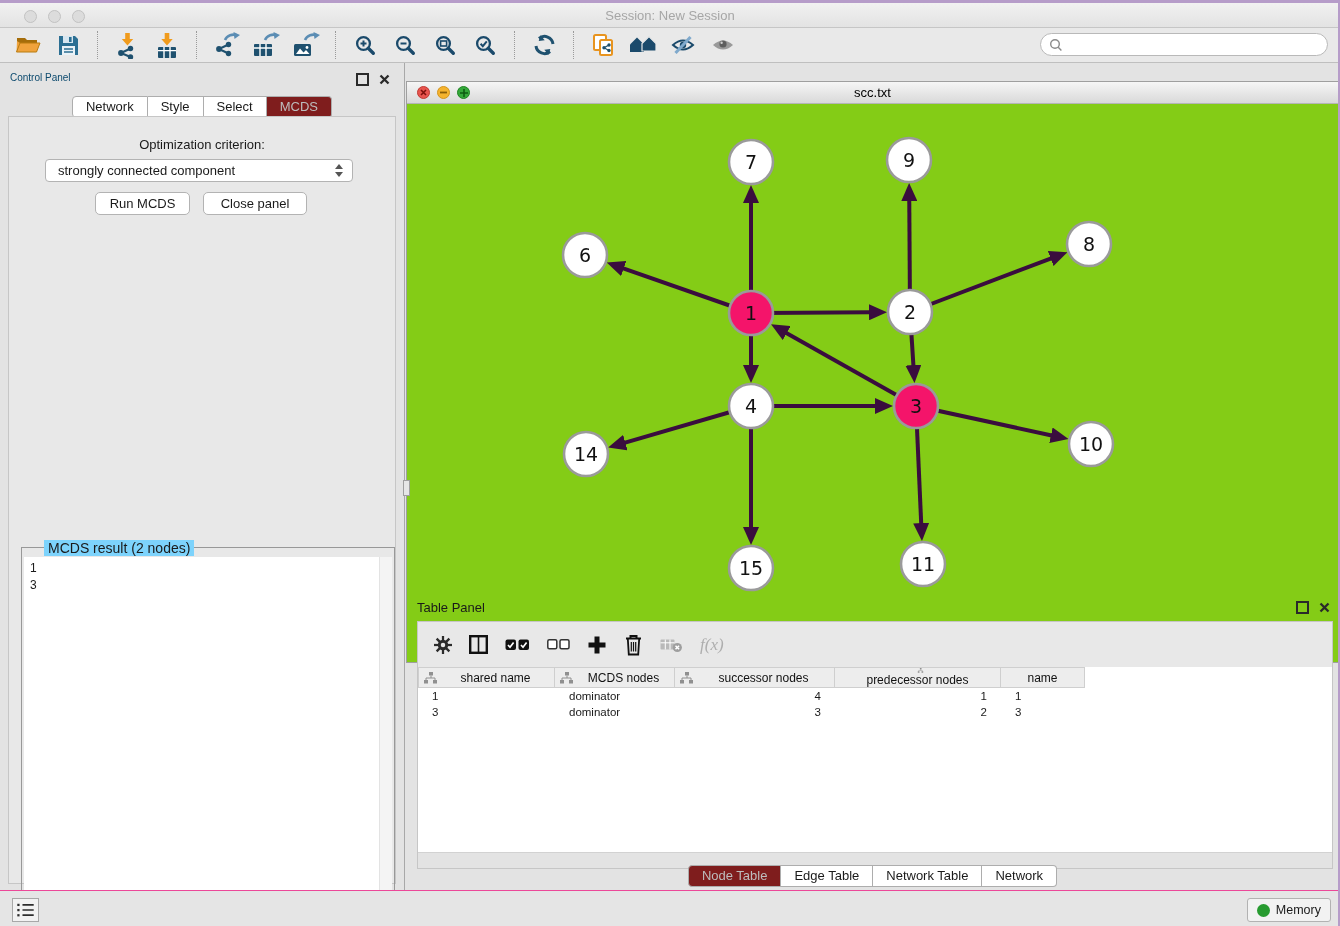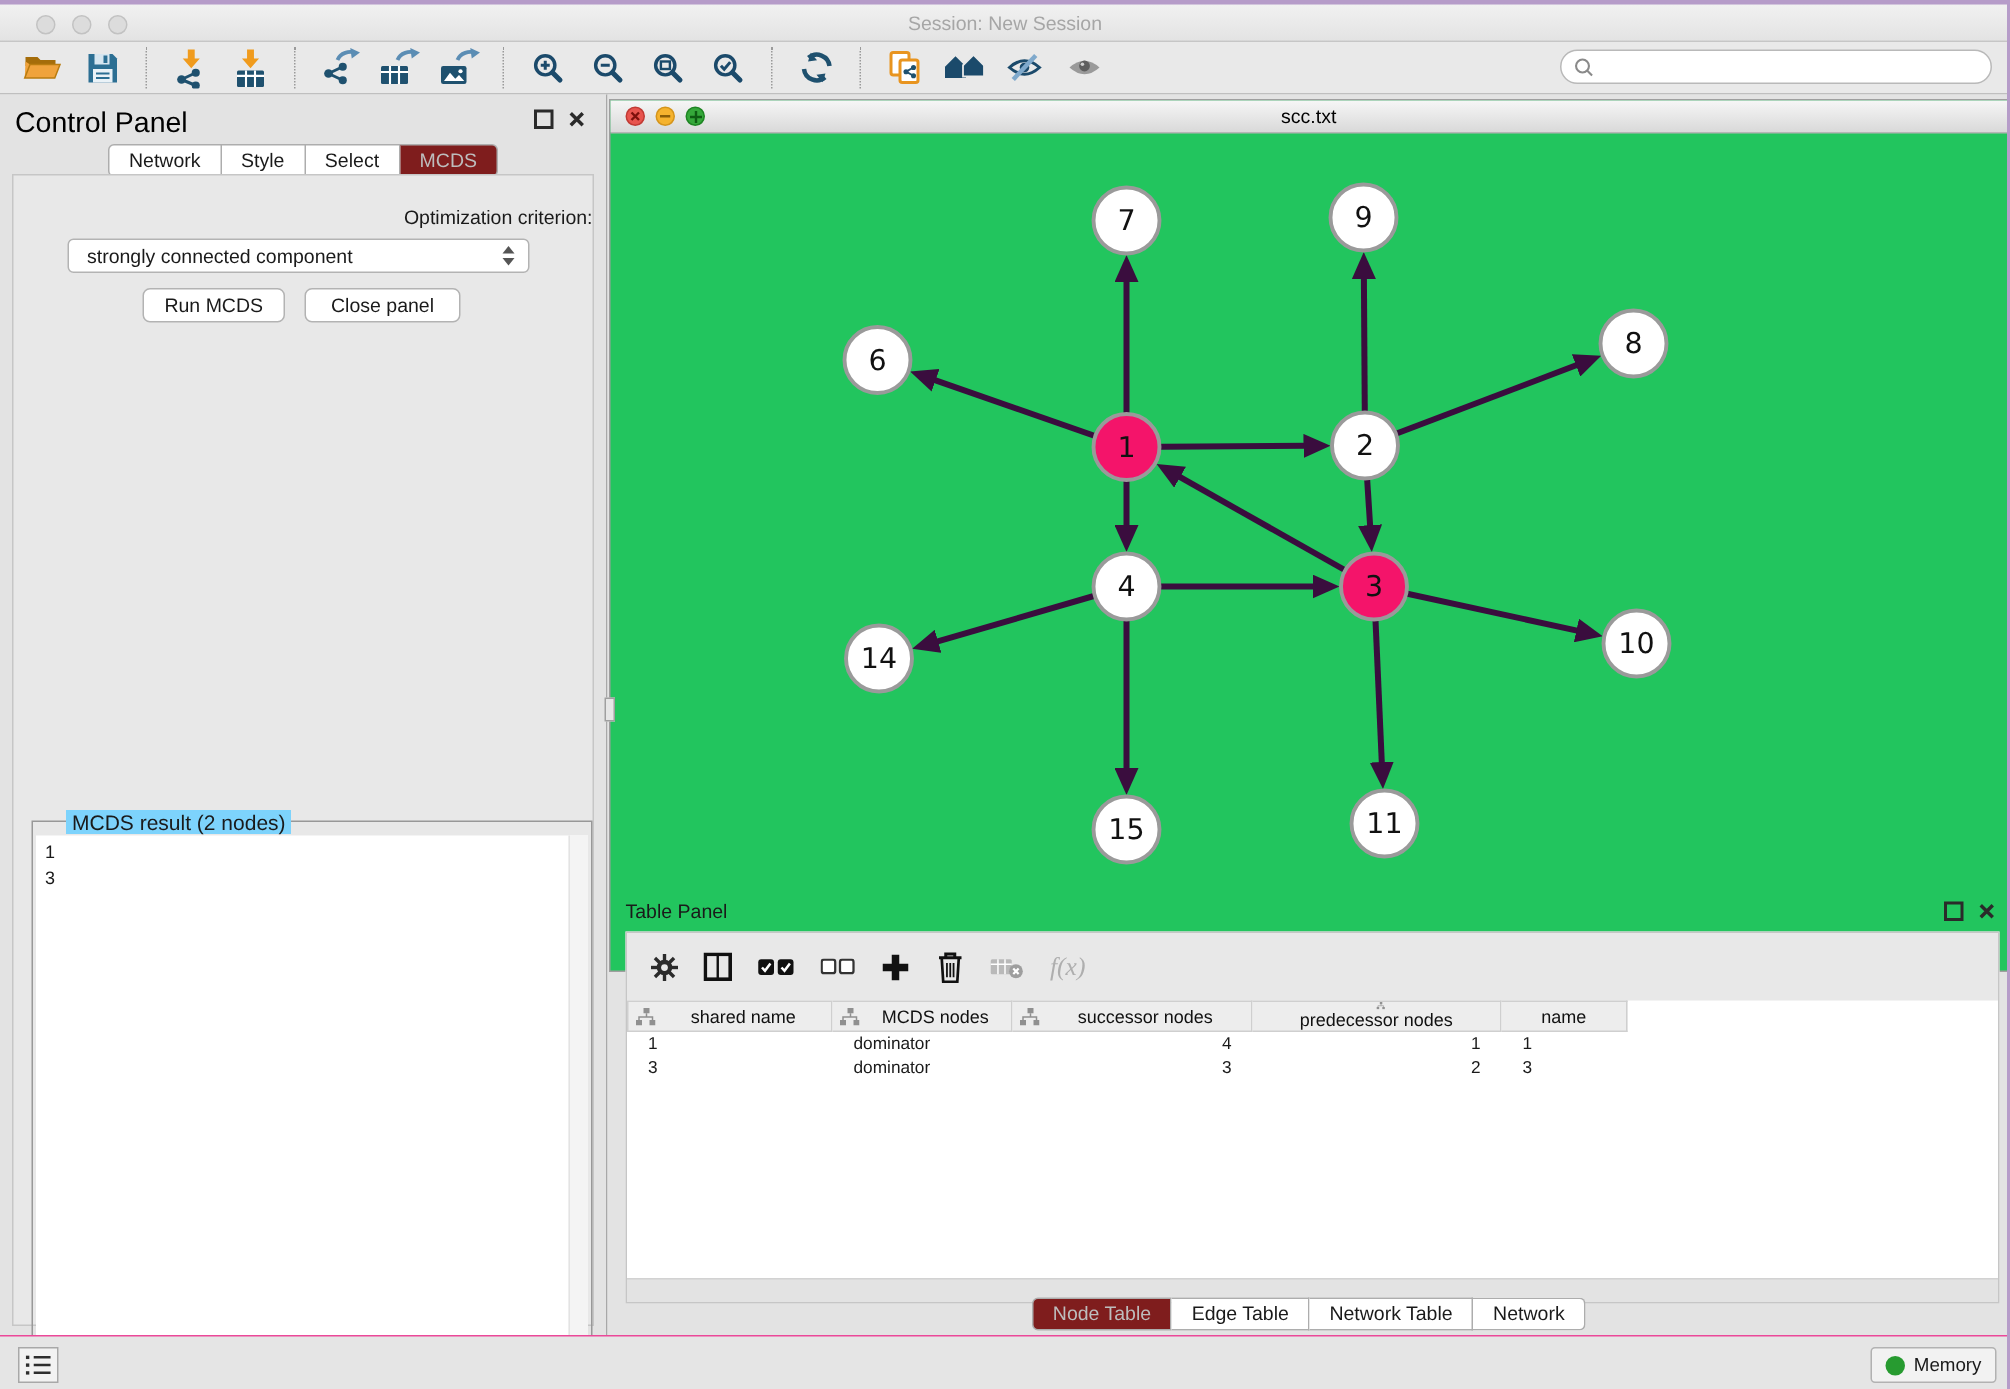--- a/index.html
+++ b/index.html
@@ -19,48 +19,48 @@
   #main-toolbar{left:0;top:28px;width:1340px;height:35px;background:#e9e9e9;border-bottom:1px solid #bfbfbf;
     box-sizing:border-box;display:flex;align-items:center;padding-left:8px}
   .tbi{width:32px;height:30px;display:flex;align-items:center;justify-content:center;margin:0 4px;cursor:pointer}
   .tbsep{width:0;height:28px;border-left:1px dotted #9a9a9a;margin:0 9px}
   #toolbar-search{position:absolute;right:12px;top:33px;width:288px;height:23px;box-sizing:border-box;
     border:1px solid #b9b9b9;border-radius:12px;background:#fff;display:flex;align-items:center;padding-left:8px;gap:5px}
   #toolbar-search input{border:none;outline:none;flex:1;font-size:12px;background:transparent;height:18px}
 
   
   #control-panel{left:0;top:63px;width:405px;height:827px;background:#e3e3e3;border-right:1px solid #a8a8a8;box-sizing:border-box}
-  .panel-title{font-size:19px;color:#000000}
+  .panel-title{font-size:10px;color:#0c4a6e}
   .float-box{width:9px;height:9px;border:2px solid #2a2a2a;display:inline-block}
   .cp-tabs{left:0;top:33px;width:100%;display:flex;justify-content:center}
   .tab{height:20px;line-height:20px;padding:0 13px;font-size:13px;background:#fff;border:1px solid #adadad;border-left:none;cursor:pointer}
   .tab:first-child{border-left:1px solid #adadad;border-radius:4px 0 0 4px}
   .tab:last-child{border-radius:0 4px 4px 0}
   .tab.sel{background:#7f1d1d;color:#bdbdbd}
   #cp-content{left:8px;top:53px;width:388px;height:768px;background:#e8e8e8;border:1px solid #c6c6c6;box-sizing:border-box}
-  #opt-label{left:0;top:20px;width:100%;text-align:right;font-size:13px}
+  #opt-label{left:0;top:20px;width:100%;text-align:center;font-size:13px}
   #criterion-select{left:36px;top:42px;width:308px;height:23px;box-sizing:border-box;background:#fff;border:1px solid #b3b3b3;
     border-radius:4px;font-size:13px;line-height:21px;padding-left:12px;cursor:pointer}
   .stepper{position:absolute;right:9px;top:4px;display:flex;flex-direction:column;gap:3px}
   .stepper i{display:block;width:0;height:0;border-left:4px solid transparent;border-right:4px solid transparent}
   .stepper .up{border-bottom:5px solid #555}
   .stepper .dn{border-top:5px solid #555}
   .cp-btn{position:absolute;top:75px;height:23px;box-sizing:border-box;background:#fff;border:1px solid #b3b3b3;border-radius:5px;
     font-size:13px;text-align:center;line-height:21px;cursor:pointer}
   #mcds-group{left:12px;top:430px;width:374px;height:379px;border:1px solid #989898;box-sizing:border-box}
   #mcds-group-title{position:absolute;top:-8px;left:22px;background:#7dd3fc;padding:0 4px;font-size:14px}
   #mcds-result-area{position:absolute;left:2px;right:2px;top:9px;bottom:2px;background:#fff}
   #mcds-scroll{position:absolute;right:0;top:0;width:12px;height:100%;background:#f4f4f4;border-left:1px solid #e3e3e3}
   #mcds-result-text{position:absolute;left:6px;top:3px;font-size:12px;line-height:17px;white-space:pre}
 
   
   #right-region{left:405px;top:63px;width:935px;height:827px;background:#e3e3e3}
 
   
-  #network-window{position:absolute;left:1px;top:3px;width:933px;height:582px;border:1px solid #9f9f9f;background:#22c55e;box-sizing:border-box}
+  #network-window{position:absolute;left:1px;top:18px;width:933px;height:582px;border:1px solid #9f9f9f;background:#84cc16;box-sizing:border-box}
   #nw-titlebar{position:absolute;left:0;top:0;width:100%;height:22px;box-sizing:border-box;
     background:linear-gradient(#f6f6f6,#d9d9d9);border-bottom:1px solid #b5b5b5}
   .nw-dots{position:absolute;left:10px;top:4px;display:flex;gap:7px}
   .nw-dot{width:13px;height:13px;border-radius:50%;box-sizing:border-box;display:flex;align-items:center;justify-content:center}
   #nw-title{position:absolute;left:0;top:3px;width:100%;text-align:center;font-size:13px;color:#000}
   #graph-canvas{position:absolute;left:0;top:22px;width:931px;height:502px}
   .vsplit-handle{left:-4px;top:398px;width:7px;height:16px;background:#e6e6e6;border:1px solid #9f9f9f;box-sizing:border-box}
   .hsplit-handle{left:458px;bottom:-3px;width:14px;height:5px;background:#e6e6e6;border:1px solid #9f9f9f;box-sizing:border-box}
 
   

